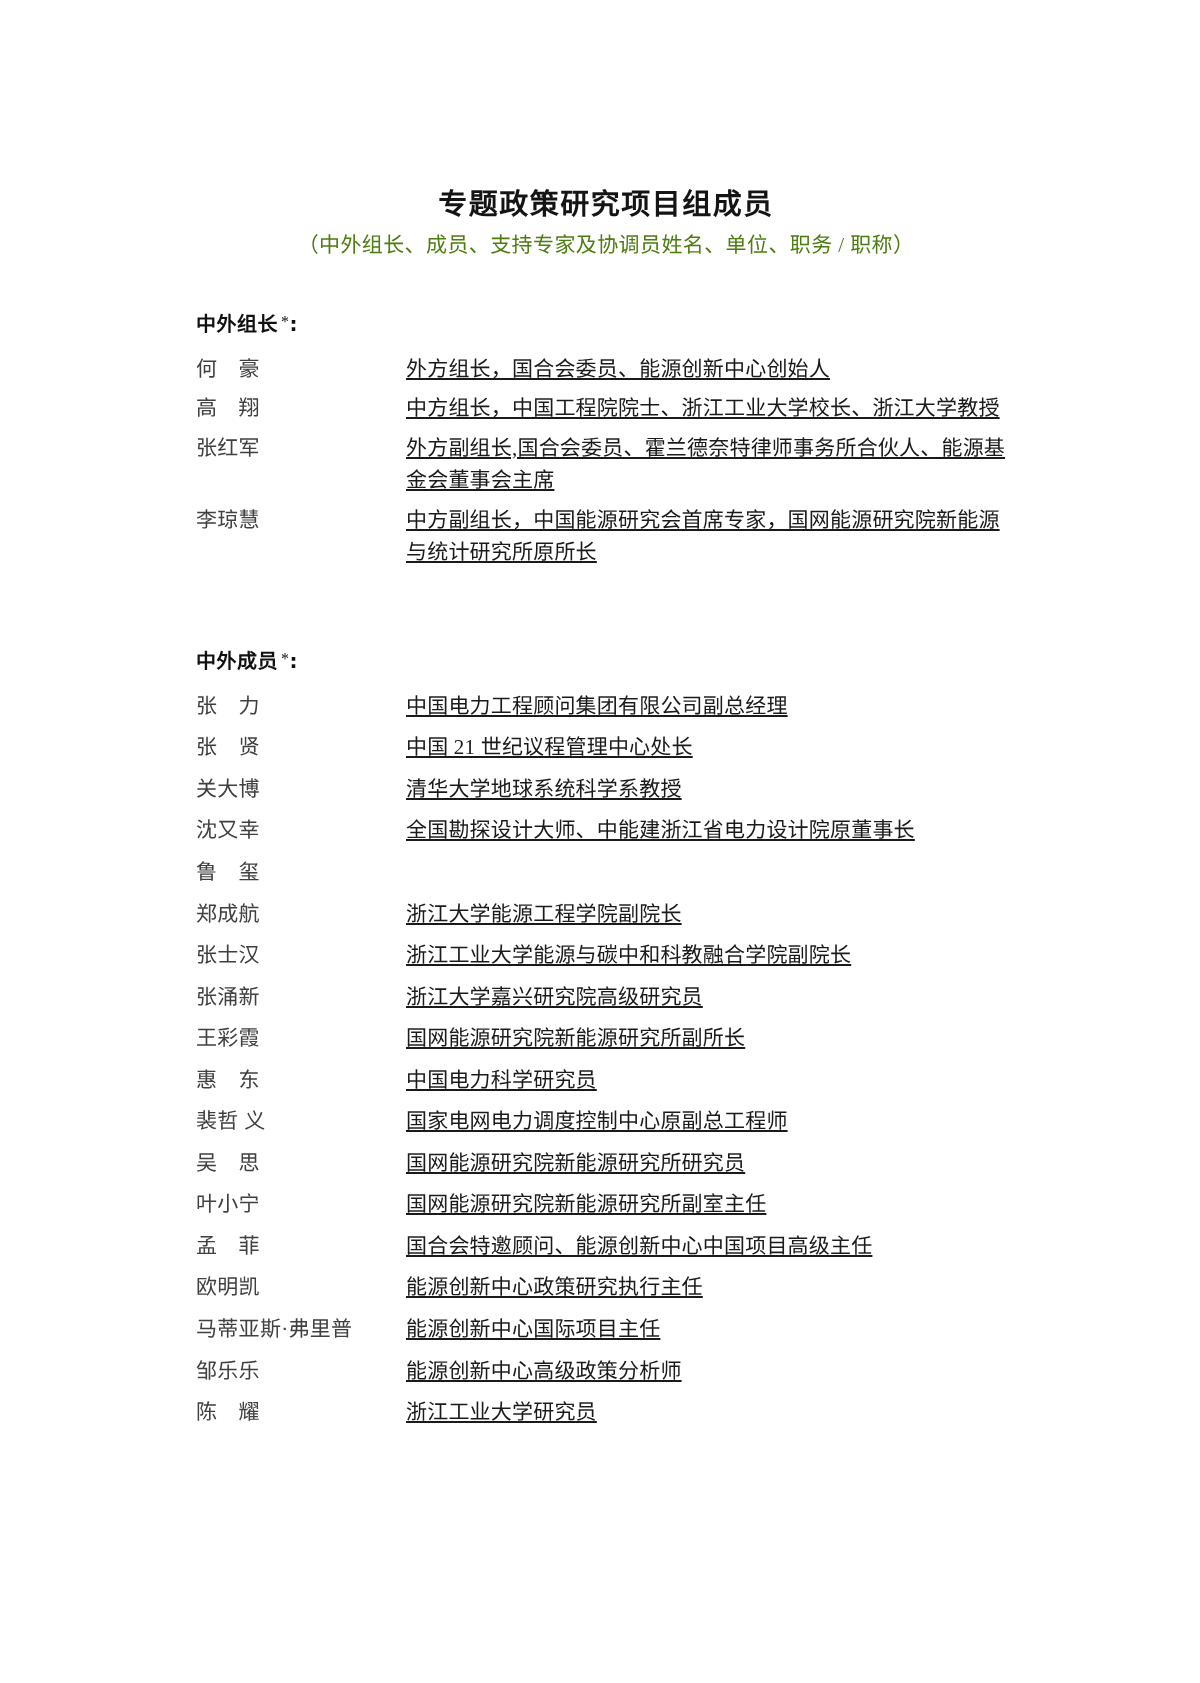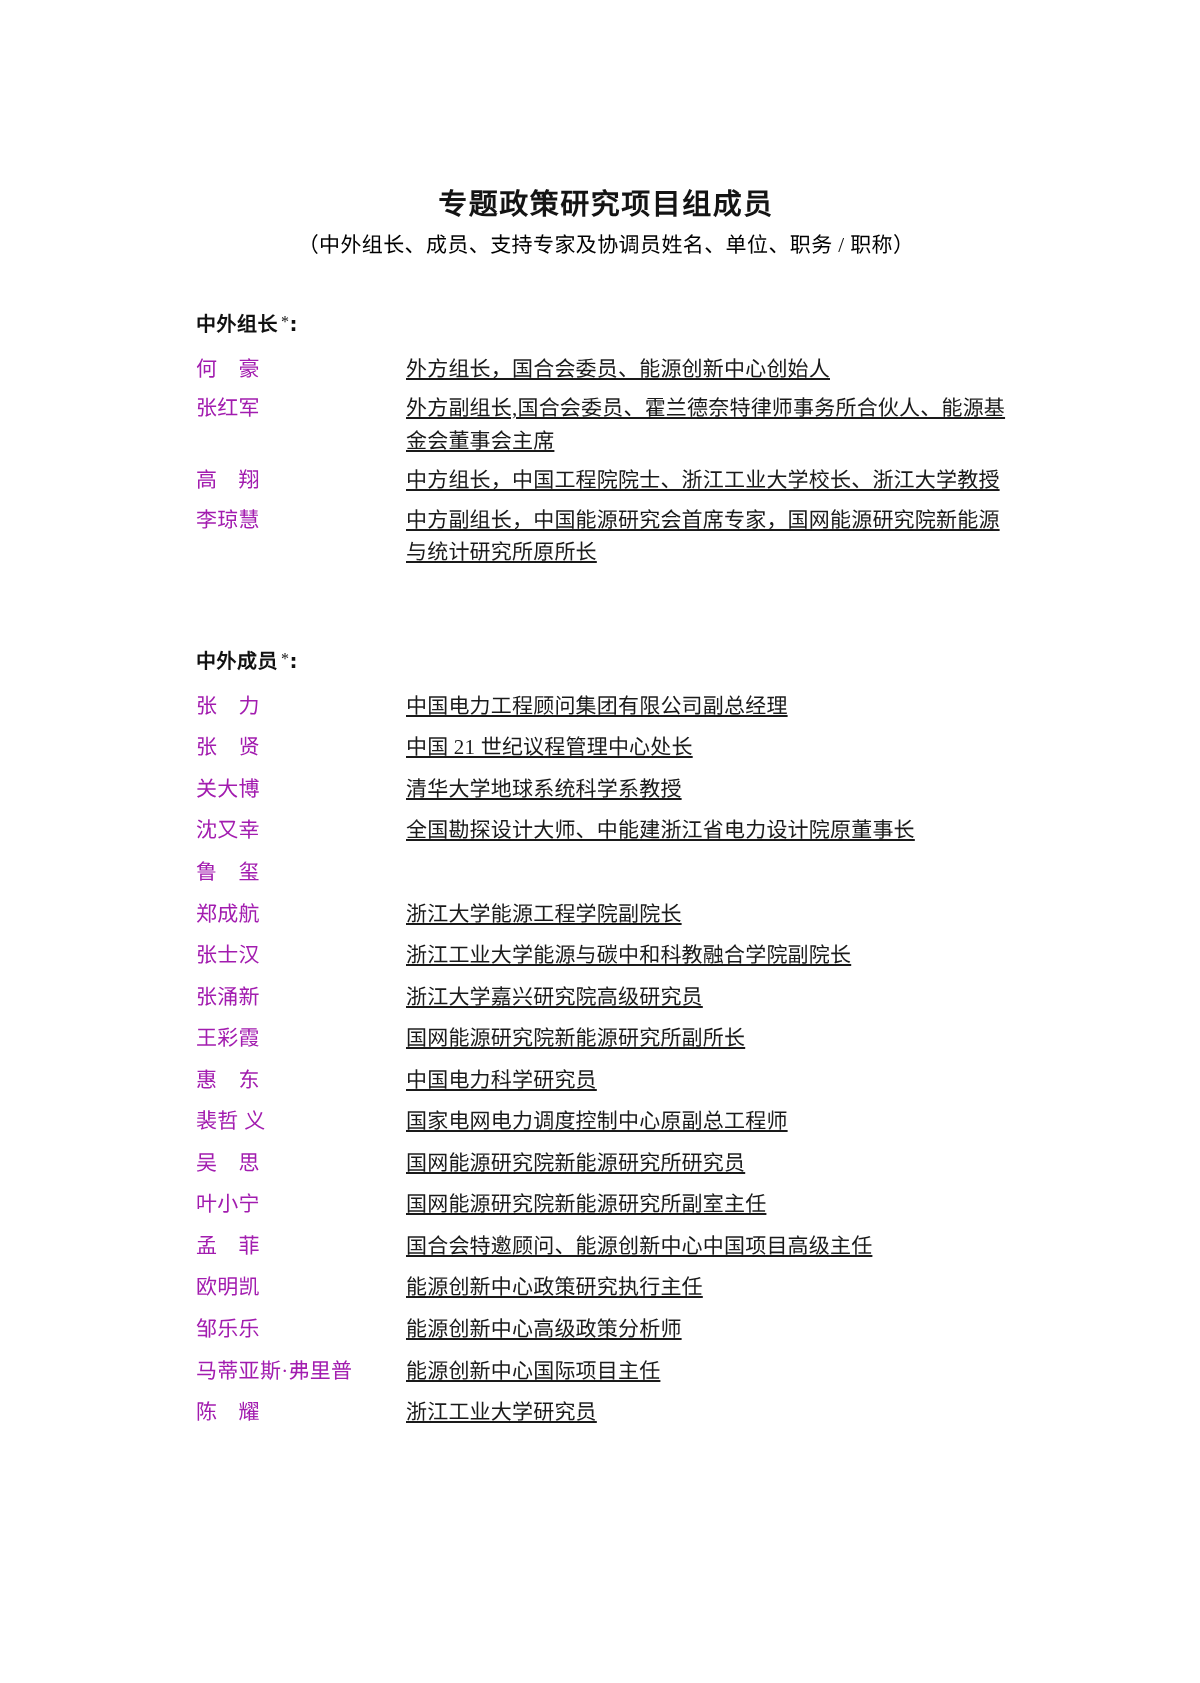--- a/index.html
+++ b/index.html
@@ -41,21 +41,21 @@
     letter-spacing: 1.5px;
     margin: 0 0 10px 0;
     color: #141414;
   }
   .doc-subtitle {
     font-size: 21px;
     line-height: 1.3;
     text-align: center;
     letter-spacing: 0.4px;
     margin: 8px;
-    color: #000000;
+    color: #4d7c0f;
   }
 
   
   .section {
     margin-top: 48px;
   }
   .section.members {
     margin-top: 76px;
   }
   .section-heading {
@@ -85,21 +85,21 @@
     align-items: flex-start;
     font-size: 21px;
     line-height: 1.55;
     margin-bottom: 3px;
   }
   .entry-name {
     flex: 0 0 210px;
     width: 210px;
     white-space: pre;
     letter-spacing: 0.3px;
-    color: #a21caf;
+    color: #404040;
   }
   .entry-role {
     flex: 1 1 auto;
     letter-spacing: 0.2px;
     color: #1a1a1a;
     text-decoration: underline;
   }
   .section.leaders .entry {
     margin-bottom: 7px;
   }
@@ -120,26 +120,26 @@
     <section class="section leaders">
       <h2 class="section-heading">
         <span>中外组长</span><span class="star">*</span><span class="colon">:</span>
       </h2>
 
       <div class="entry">
         <div class="entry-name">何　豪</div>
         <div class="entry-role">外方组长，国合会委员、能源创新中心创始人</div>
       </div>
       <div class="entry">
+        <div class="entry-name">高　翔</div>
+        <div class="entry-role">中方组长，中国工程院院士、浙江工业大学校长、浙江大学教授</div>
+      </div>
+      <div class="entry">
         <div class="entry-name">张红军</div>
         <div class="entry-role">外方副组长,国合会委员、霍兰德奈特律师事务所合伙人、能源基金会董事会主席</div>
-      </div>
-      <div class="entry">
-        <div class="entry-name">高　翔</div>
-        <div class="entry-role">中方组长，中国工程院院士、浙江工业大学校长、浙江大学教授</div>
       </div>
       <div class="entry">
         <div class="entry-name">李琼慧</div>
         <div class="entry-role">中方副组长，中国能源研究会首席专家，国网能源研究院新能源与统计研究所原所长</div>
       </div>
     </section>
 
     <section class="section members">
       <h2 class="section-heading">
         <span>中外成员</span><span class="star">*</span><span class="colon">:</span>
@@ -198,27 +198,27 @@
       </div>
       <div class="entry">
         <div class="entry-name">孟　菲</div>
         <div class="entry-role">国合会特邀顾问、能源创新中心中国项目高级主任</div>
       </div>
       <div class="entry">
         <div class="entry-name">欧明凯</div>
         <div class="entry-role">能源创新中心政策研究执行主任</div>
       </div>
       <div class="entry">
+        <div class="entry-name">马蒂亚斯·弗里普</div>
+        <div class="entry-role">能源创新中心国际项目主任</div>
+      </div>
+      <div class="entry">
         <div class="entry-name">邹乐乐</div>
         <div class="entry-role">能源创新中心高级政策分析师</div>
       </div>
       <div class="entry">
-        <div class="entry-name">马蒂亚斯·弗里普</div>
-        <div class="entry-role">能源创新中心国际项目主任</div>
-      </div>
-      <div class="entry">
         <div class="entry-name">陈　耀</div>
         <div class="entry-role">浙江工业大学研究员</div>
       </div>
     </section>
 
   </div>
 </div>
 
 </body></html>

